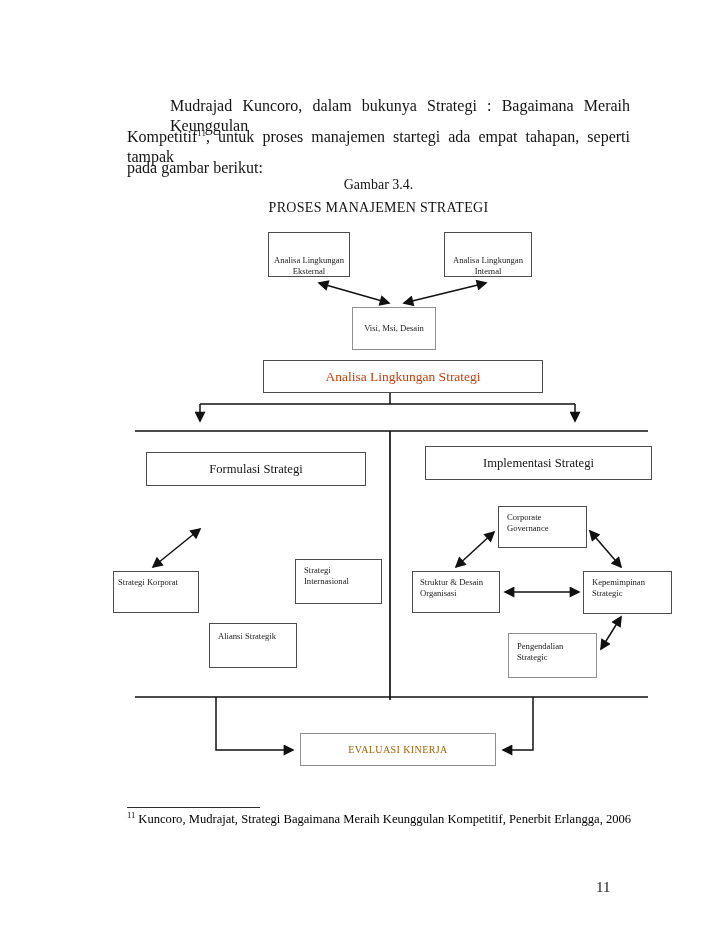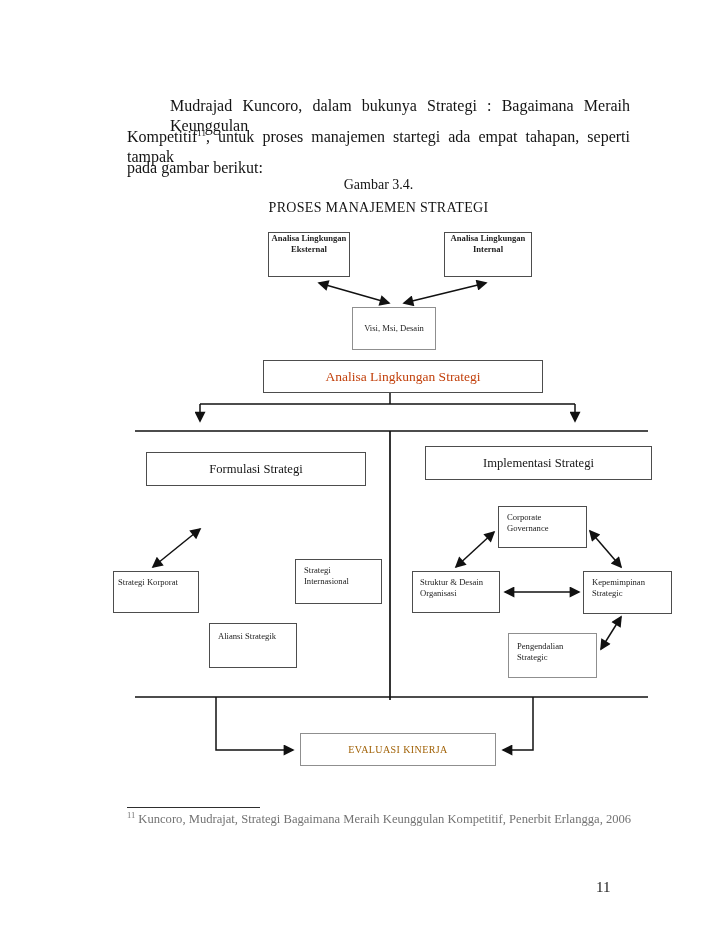--- a/index.html
+++ b/index.html
@@ -13,30 +13,30 @@
   .indent{padding-left:43px;box-sizing:border-box;}
   sup{font-size:9px;vertical-align:super;line-height:0;}
   .caption-wrap{left:127px;width:503px;text-align:center;}
   .fig-caption{font-size:14px;}
   .fig-title{font-size:14px;letter-spacing:0.3px;}
   .node{
     position:absolute;box-sizing:border-box;border:1px solid #4d4d4d;background:#ffffff;
     font-size:8.6px;line-height:11px;color:#222222;
   }
   .node.center{display:flex;align-items:center;justify-content:center;text-align:center;}
-  .node.topcenter{text-align:center;padding-top:0;font-weight:bold;}
+  .node.topcenter{text-align:center;padding-top:22px;}
   .node.topleft{padding:5px 3px 0 8px;}
   .node .ln{display:block;}
   .gray{border-color:#8f8f8f;}
   .bigtext{font-size:13.5px;color:#c2410c;}
   .midtext{font-size:12.6px;color:#161616;}
   .evaltext{font-size:10px;letter-spacing:0.4px;color:#a16207;}
   svg.overlay{position:absolute;left:0;top:0;pointer-events:none;}
   .fnrule{left:127px;top:807px;width:133px;border-top:1.6px solid #2e2e2e;height:0;}
-  .footnote{left:127px;top:812px;width:540px;font-size:12.6px;color:#737373;}
+  .footnote{left:127px;top:812px;width:540px;font-size:12.6px;color:#000000;}
   .footnote sup{font-size:8.5px;}
   .pagenum{left:596px;top:879px;font-size:15px;color:#1a1a1a;}
 </style>
 </head>
 <body>
 
 <div class="page">
 
   <div class="abs bodyline just indent" style="left:127px;top:96px;">
     <span>Mudrajad Kuncoro, dalam bukunya Strategi : Bagaimana Meraih Keunggulan</span>

